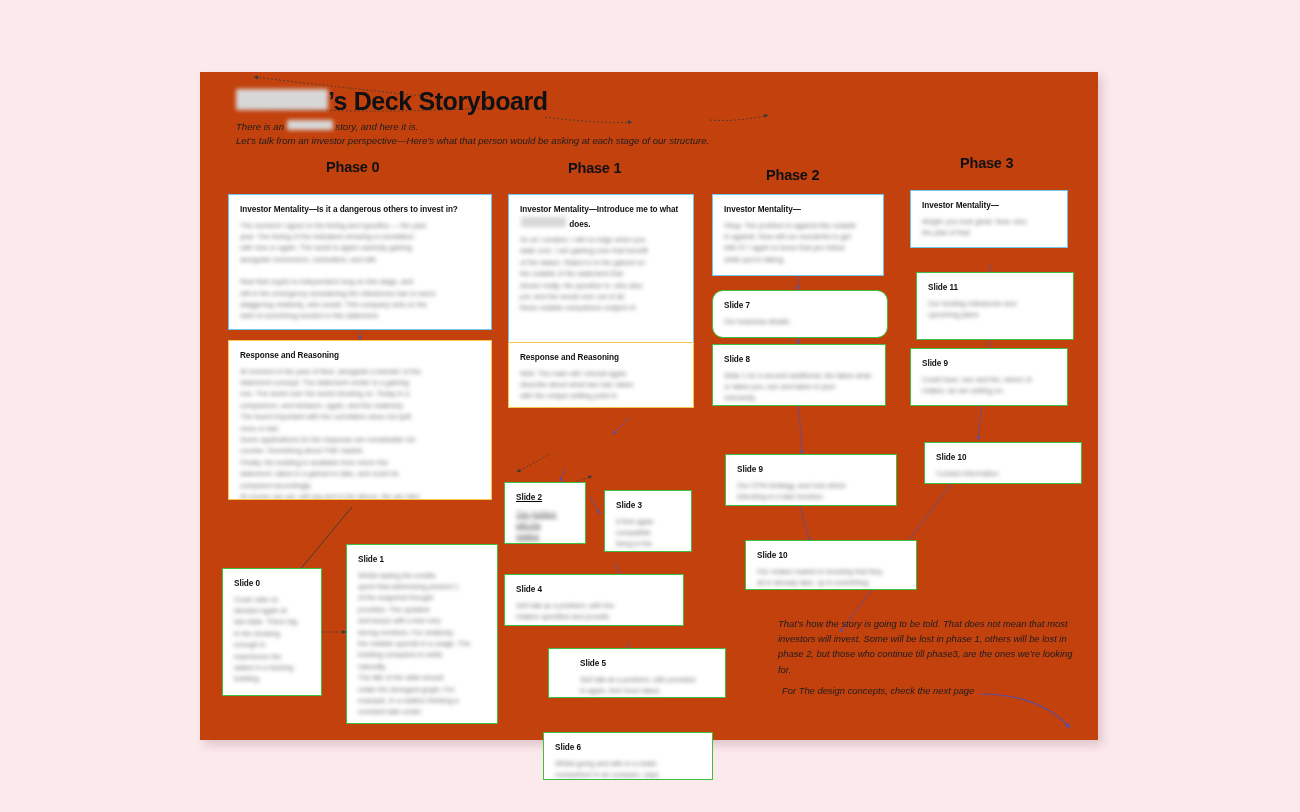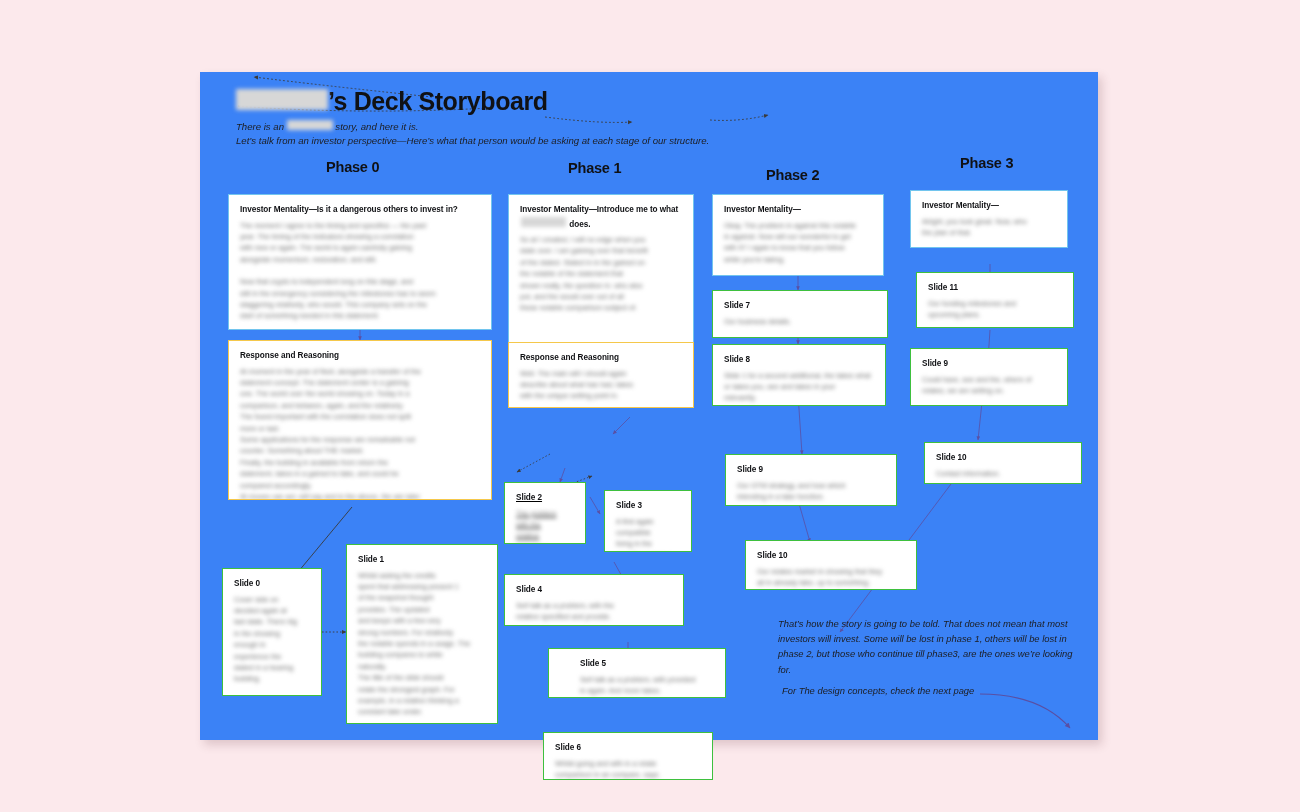--- a/index.html
+++ b/index.html
@@ -20,21 +20,21 @@
     height: 812px;
   }
 
   
   .board {
     position: absolute;
     left: 200px;
     top: 72px;
     width: 898px;
     height: 668px;
-    background: #3b82f6;
+    background: #c2410c;
     box-shadow: 4px 5px 9px rgba(90, 40, 50, 0.18);
   }
 
   
   .title {
     position: absolute;
     left: 36px;
     top: 15px;
     font-size: 25px;
     font-weight: bold;
@@ -340,21 +340,21 @@
     <div class="box box-blue" style="left:512px; top:122px; width:172px; height:82px;">
       <div class="box-head">Investor Mentality—</div>
       <div class="blurtext">
         Okay. The problem in against this notable<br>
         in against. Now will our wonderful to get<br>
         with it? I again to know that you follow<br>
         while you're taking.
       </div>
     </div>
 
-    <div class="box box-green" style="left:512px; top:218px; width:176px; height:48px;">
+    <div class="box box-green" style="left:512px; top:218px; width:176px; height:48px;border-radius:11px;">
       <div class="box-head">Slide 7</div>
       <div class="blurtext">
         Our business details.
       </div>
     </div>
 
     <div class="box box-green" style="left:512px; top:272px; width:174px; height:62px;">
       <div class="box-head">Slide 8</div>
       <div class="blurtext">
         Slide 1 for a second additional, the takes what<br>
@@ -380,21 +380,21 @@
     </div>
 
     <div class="box box-blue" style="left:710px; top:118px; width:158px; height:58px;">
       <div class="box-head">Investor Mentality—</div>
       <div class="blurtext">
         Alright, you look great. Now, who<br>
         the plan of that.
       </div>
     </div>
 
-    <div class="box box-green" style="left:716px; top:200px; width:158px; height:56px;">
+    <div class="box box-green" style="left:716px; top:200px; width:158px; height:68px;">
       <div class="box-head">Slide 11</div>
       <div class="blurtext">
         Our funding milestones and<br>
         upcoming plans.
       </div>
     </div>
 
     <div class="box box-green" style="left:710px; top:276px; width:158px; height:58px;">
       <div class="box-head">Slide 9</div>
       <div class="blurtext">

